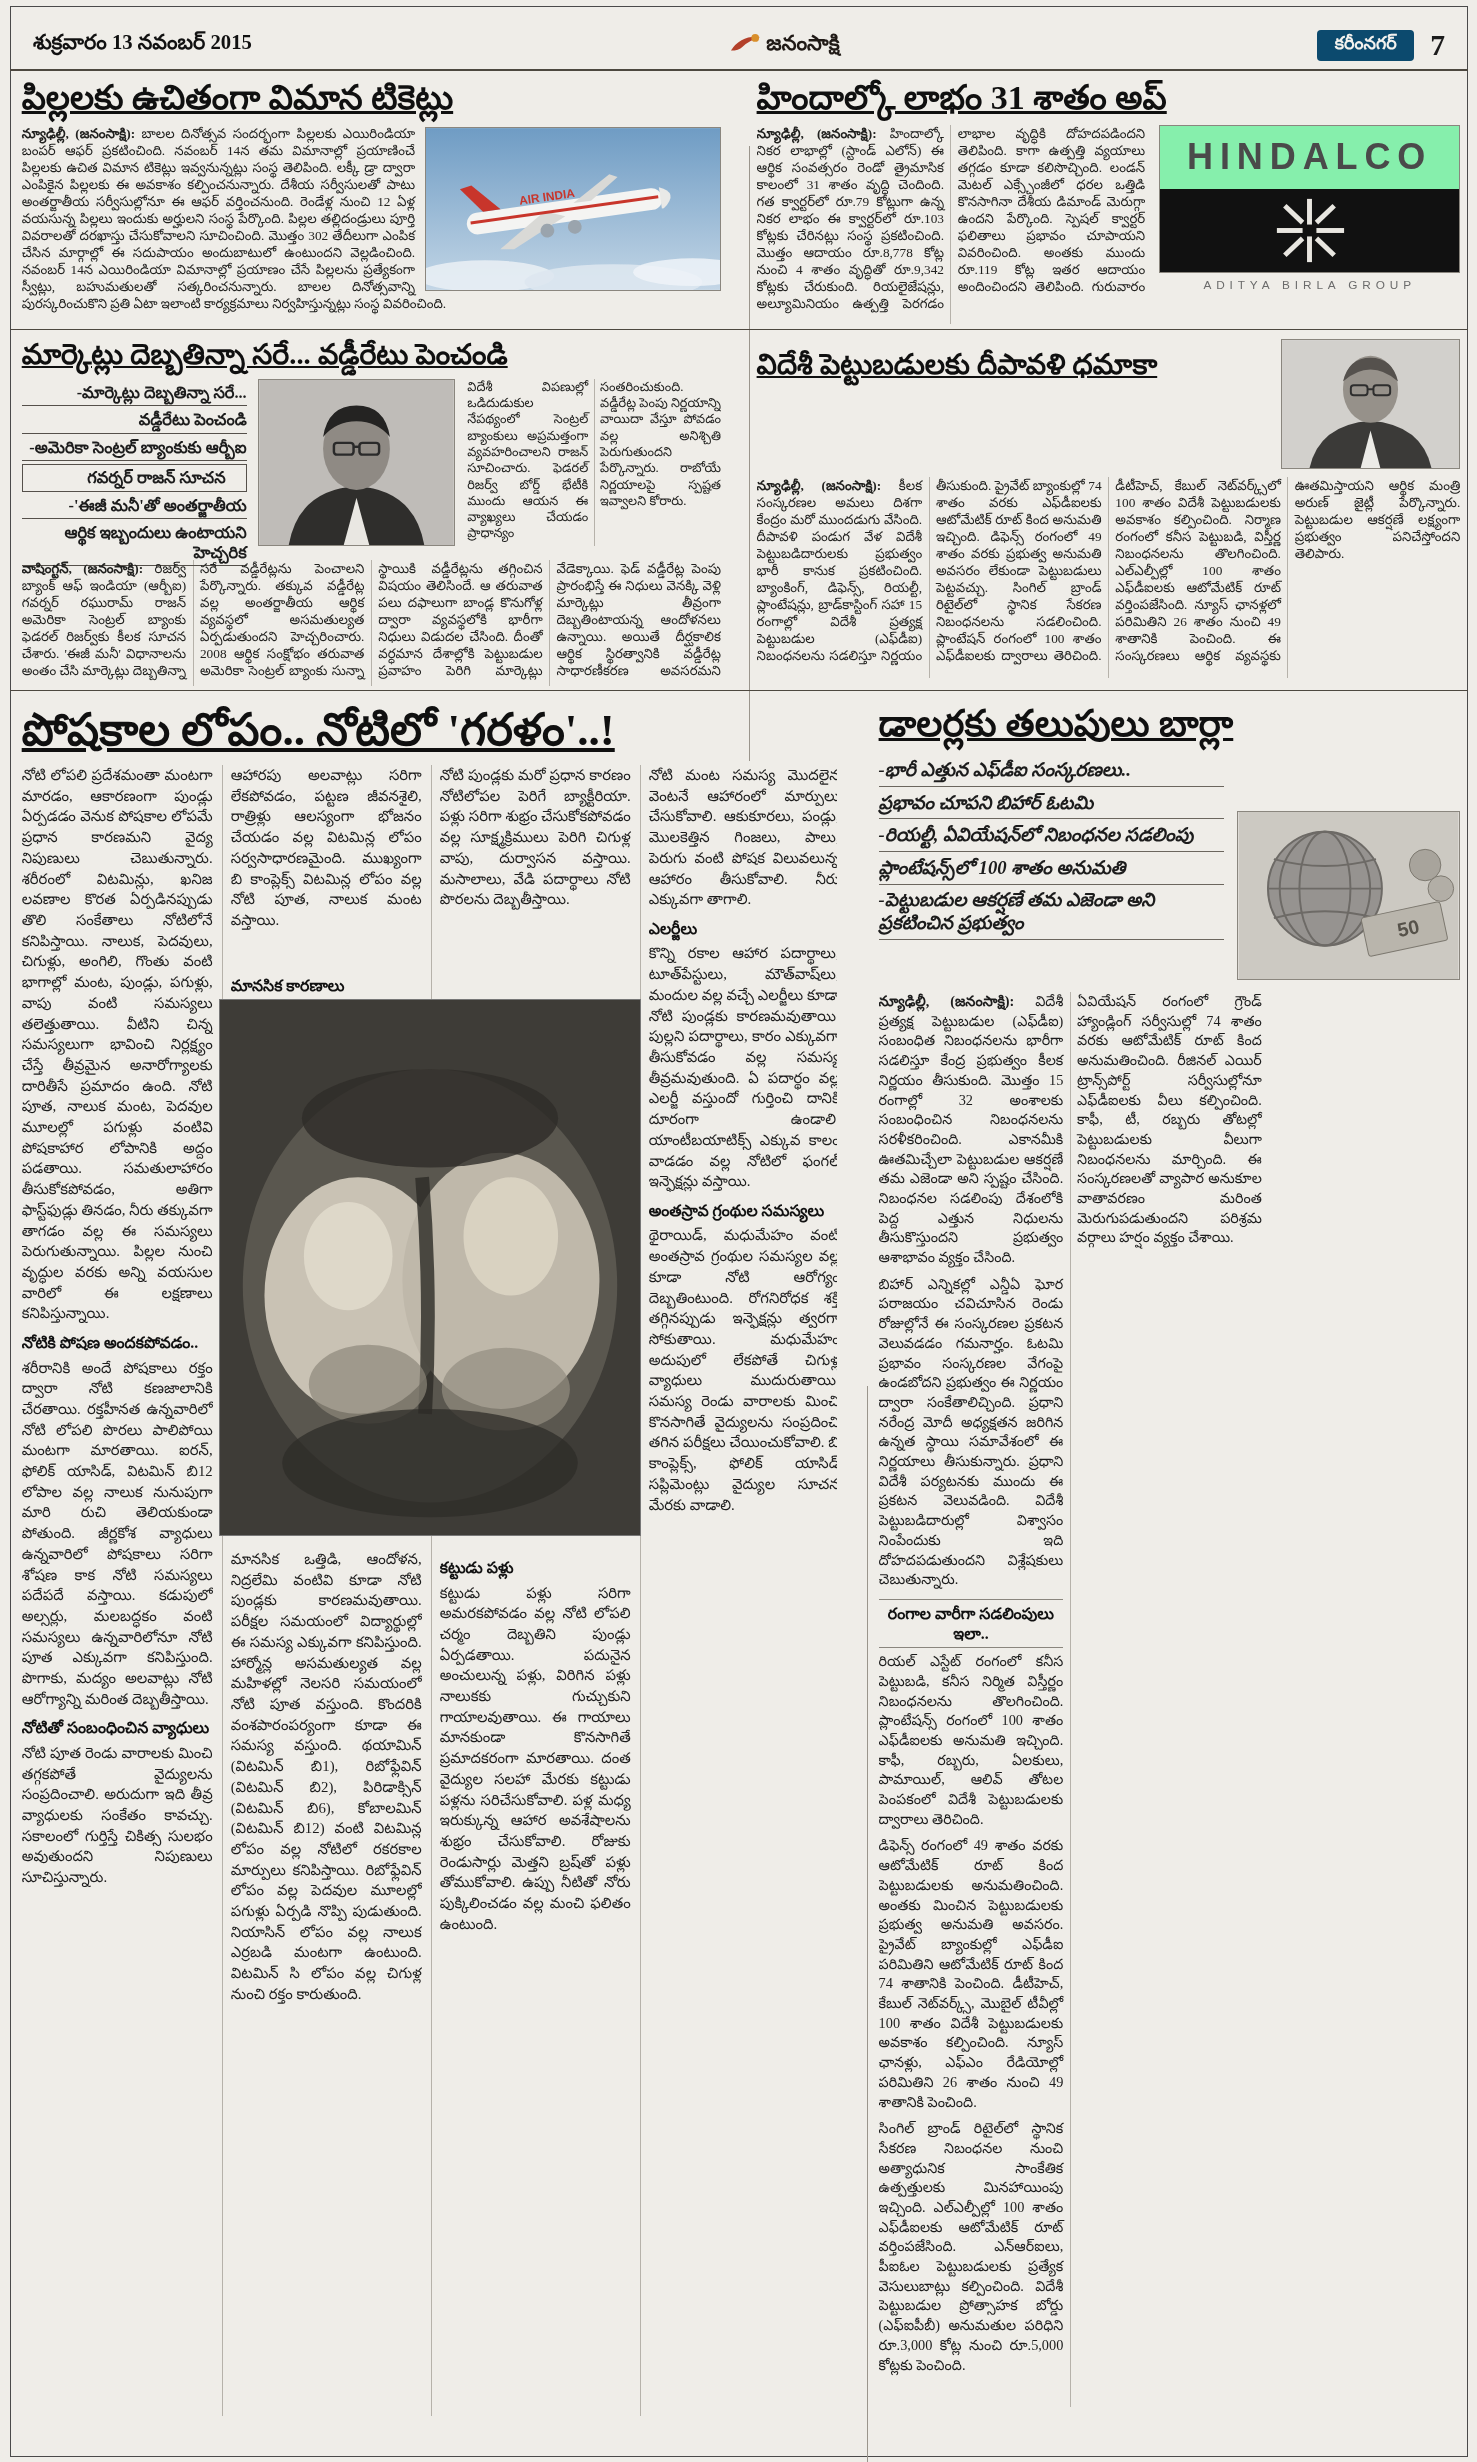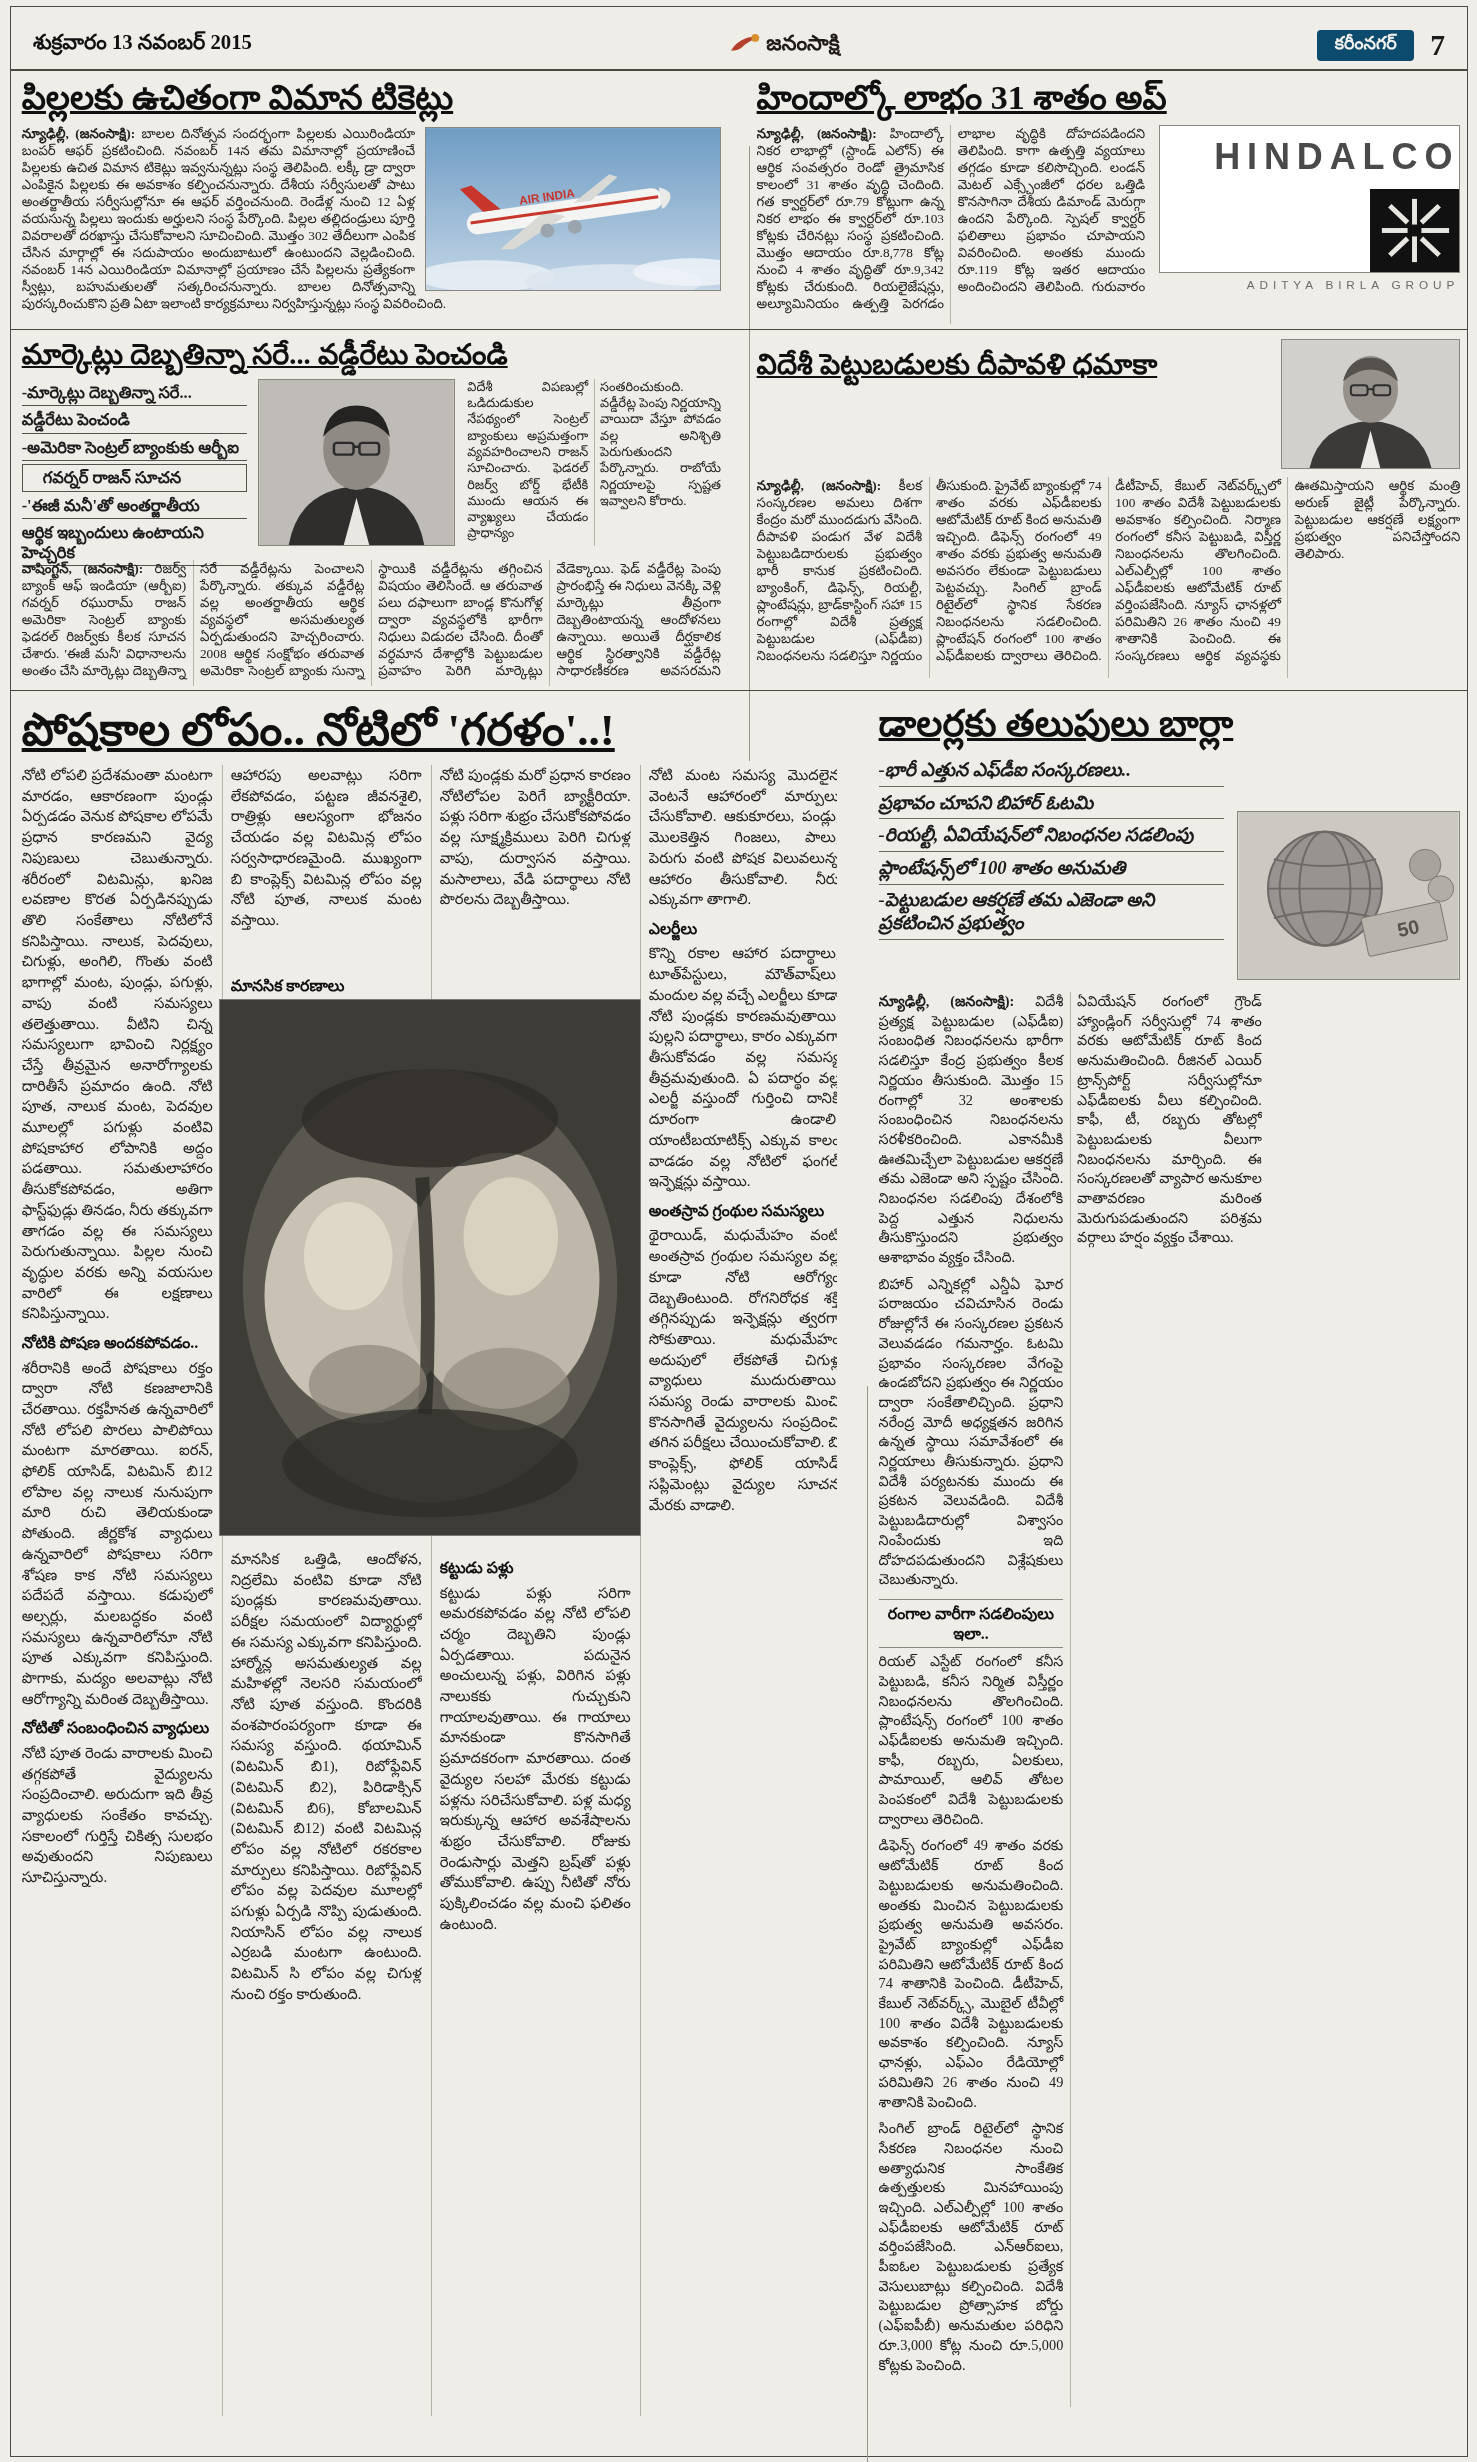--- a/index.html
+++ b/index.html
@@ -30,32 +30,32 @@
   .cross { font-weight:bold; font-size:15.8px; margin:8.9px 0 3.9px; color:#111; }
 
   
   .sec1 { position:absolute; left:11.8px; right:11.8px; top:73px; height:254px; }
   .s1l { position:absolute; left:0; top:0; width:721px; height:100%; padding:5.9px 11.8px 3.9px 9.9px; }
   .s1r { position:absolute; left:731px; right:0; top:0; height:100%; padding:5.9px 5.9px 3.9px 13.8px; }
   .s1l .headline, .s1r .headline { font-size:34px; margin-bottom:7.9px; }
   .img-plane { float:right; width:296px; height:164px; margin:2px 0 3.9px 9.9px; border:1px solid #8a867e; }
   .hind-row { display:flex; gap:13.8px; }
   .hind-text { width:396px; height:199px; column-count:2; column-gap:13.8px; column-rule:1px solid #b6b2aa; column-fill:auto; overflow:hidden; }
-  .hind-img { width:307px; height:148px; border:1px solid #8a867e; background:#ffffff; display:flex; flex-direction:column;align-items:flex-end; }
+  .hind-img { width:307px; height:148px; border:1px solid #8a867e; background:#86efac; display:flex; flex-direction:column; }
   .hind-letters { flex:0 0 63px; display:flex; align-items:center; justify-content:center; font-size:36px; font-weight:bold; letter-spacing:6.9px; color:#4a4a4a; font-family:"Liberation Sans",sans-serif; overflow:hidden; white-space:nowrap; }
   .hind-band { flex:1; background:#111; display:flex; align-items:center; justify-content:center; }
   .hind-cap { flex:0 0 25.6px; display:flex; align-items:center; justify-content:center; font-size:11.8px; letter-spacing:4.9px; color:#6b6b6b; font-family:"Liberation Sans",sans-serif; white-space:nowrap; overflow:hidden; }
 
   
   .sec2 { position:absolute; left:11.8px; right:11.8px; top:333px; height:355px; }
   .s2l { position:absolute; left:0; top:0; width:721px; height:100%; padding:5.9px 11.8px 3.9px 9.9px; }
   .s2r { position:absolute; left:731px; right:0; top:0; height:100%; padding:5.9px 5.9px 3.9px 13.8px; }
   .s2l .headline { font-size:28.6px; margin-bottom:7.9px; }
   .s2row { display:flex; gap:11.8px; height:173px; }
-  .substack { width:225px; }
+  .substack { width:225px;text-align:right; }
   .substack .sh { font-size:16.3px; font-weight:bold; padding:3.9px 0 3px; border-bottom:1px solid #55504a; line-height:1.2; }
   .substack .sh.boxed { border:1px solid #55504a; padding:3px 20px; margin-top:3px; }
   .img-rajan { width:197px; height:167px; border:1px solid #8a867e; }
   .s2side { flex:1; height:167px; column-count:2; column-gap:11.8px; column-rule:1px solid #b6b2aa; column-fill:auto; overflow:hidden; font-size:12.8px; line-height:16.3px; }
   .s2l-bottom { margin-top:7.9px; height:126px; column-count:4; column-gap:13.8px; column-rule:1px solid #b6b2aa; column-fill:auto; overflow:hidden; }
   .s2r-row { display:flex; gap:11.8px; align-items:flex-start; }
   .s2r .headline { font-size:28.6px; flex:1; padding-top:9.9px; }
   .img-jaitley { width:179px; height:130px; border:1px solid #8a867e; flex:0 0 auto; }
   .s2r-body { margin-top:7.9px; height:201px; column-count:4; column-gap:13.8px; column-rule:1px solid #b6b2aa; column-fill:auto; overflow:hidden; }
 

